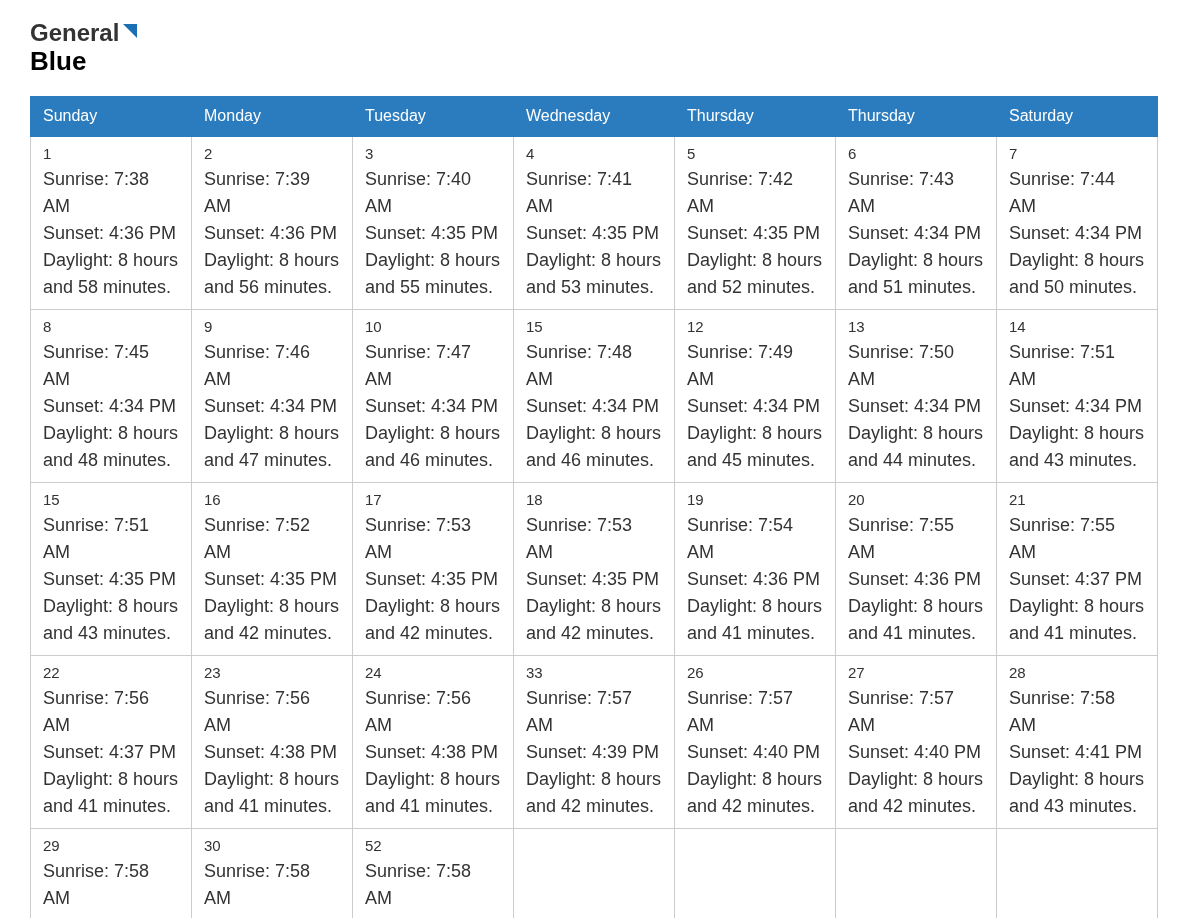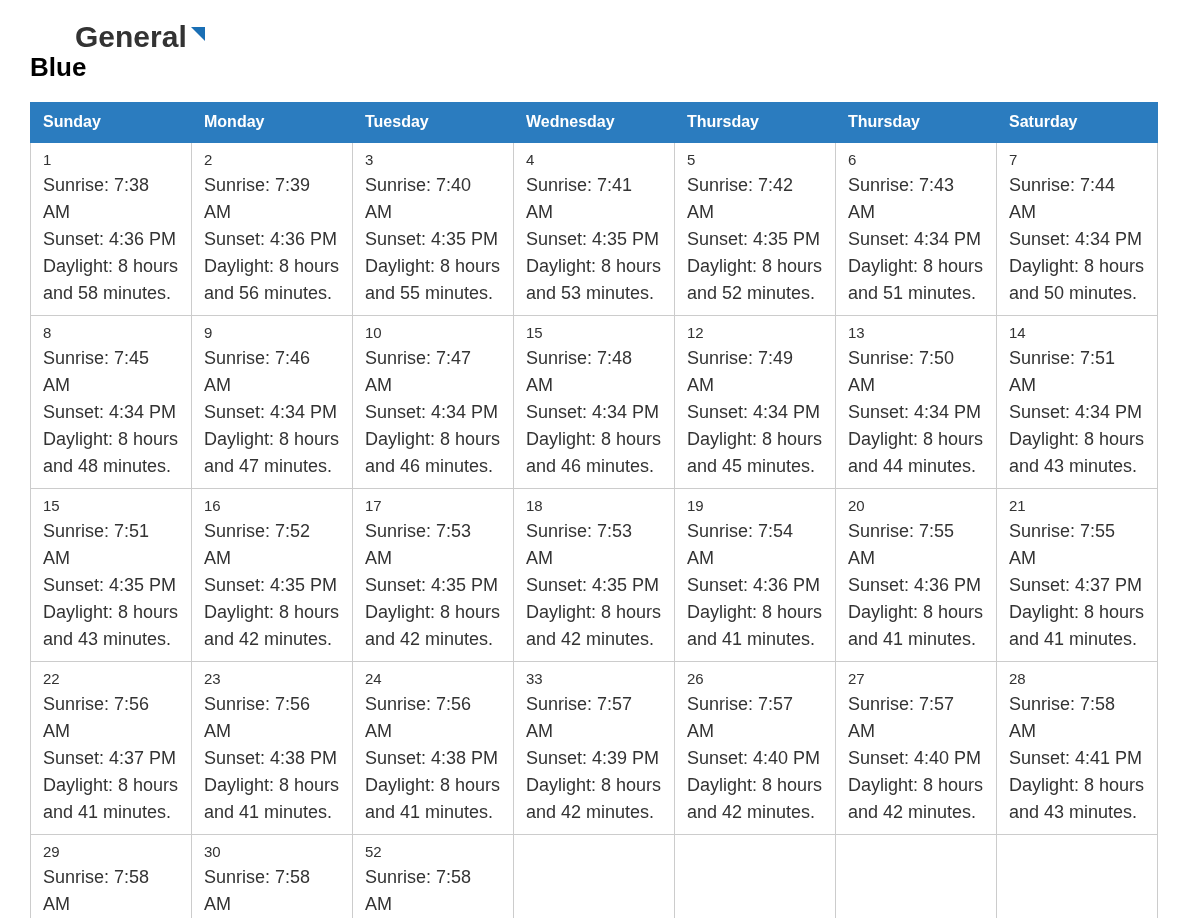--- a/index.html
+++ b/index.html
@@ -38,21 +38,21 @@
       margin-top: 4px;
     }
     .calendar {
       width: 100%;
       border-collapse: collapse;
     }
     .calendar thead tr th {
       background-color: #2b7cbf;
       color: #fff;
       font-size: 16px;
-      font-weight: bold;
+      font-weight: normal;
       padding: 10px 12px;
       text-align: left;
       border: 1px solid #2b7cbf;
     }
     .calendar tbody tr td {
       vertical-align: top;
       padding: 8px 12px;
       border: 1px solid #ccc;
       font-size: 13px;
       color: #333;
@@ -76,24 +76,23 @@
       border-left: 1px solid #ccc;
     }
     .empty-cell {
       background: #fff;
     }
     .logo-row {
       display: flex;
       align-items: center;
     }
     .logo-text-general {
-      font-size: 30px;
+      font-size: 24px;
       font-weight: bold;
       color: #333;
-      margin-left: 45px;
     }
     .logo-text-arrow {
       display: inline-block;
       position: relative;
       top: 0px;
     }
     .logo-text-blue {
       font-size: 26px;
       font-weight: bold;
       color: #000000;

